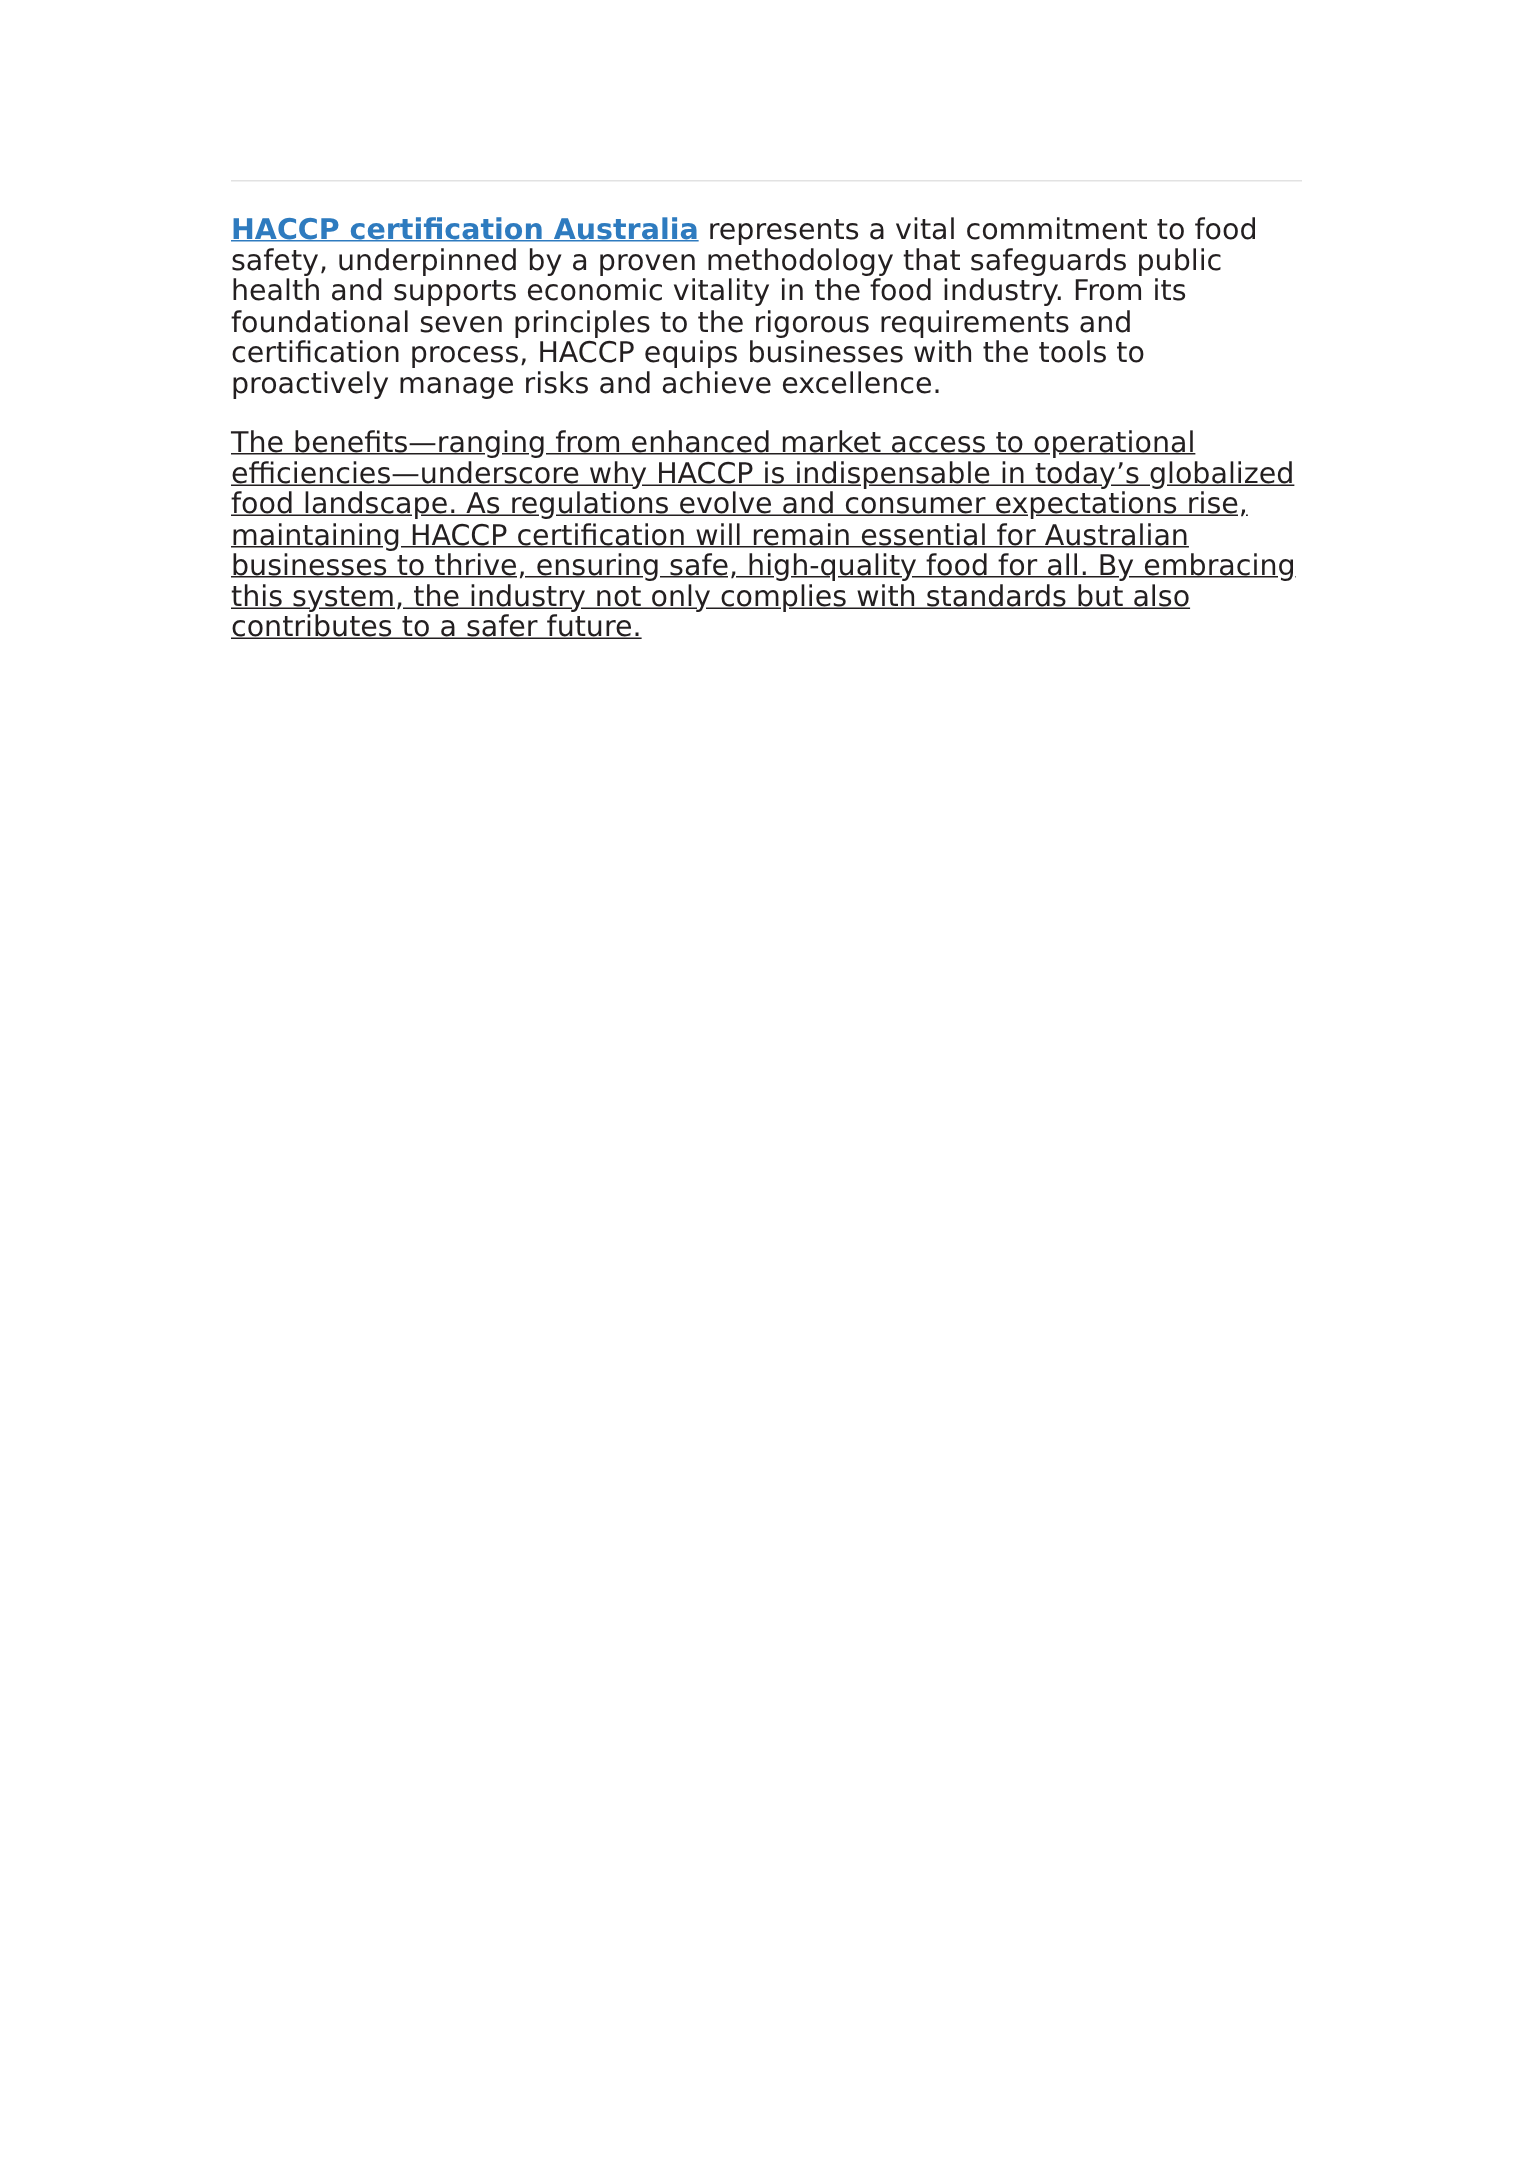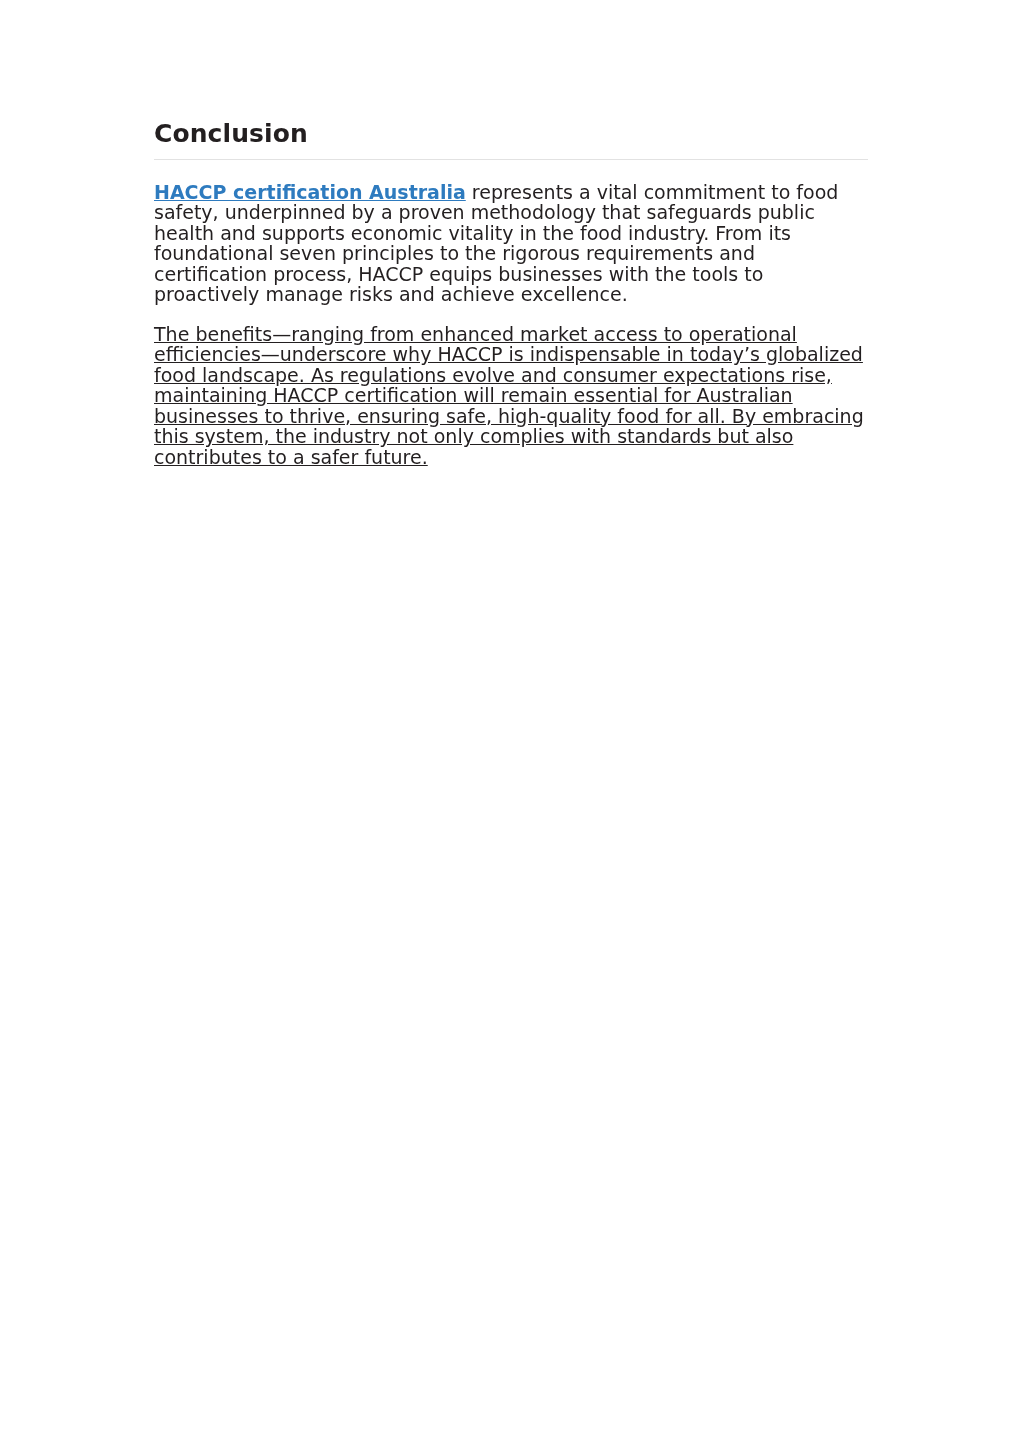--- a/index.html
+++ b/index.html
@@ -57,21 +57,20 @@
     color: #2e7bbf;
     font-weight: bold;
   }
 </style>
 </head>
 <body>
 
 <div class="page">
   <div class="content">
 
-    <h1 class="doc-title">Conclusion</h1>
 
     <hr class="title-rule">
 
     <p class="body-para"><a class="link-strong" href="#">HACCP certification Australia</a><span> represents a vital commitment to food safety, underpinned by a proven methodology that safeguards public health and supports economic vitality in the food industry. From its foundational seven principles to the rigorous requirements and certification process, HACCP equips businesses with the tools to proactively manage risks and achieve excellence.</span></p>
 
     <p class="body-para">The benefits—ranging from enhanced market access to operational efficiencies—underscore why HACCP is indispensable in today’s globalized food landscape. As regulations evolve and consumer expectations rise, maintaining HACCP certification will remain essential for Australian businesses to thrive, ensuring safe, high-quality food for all. By embracing this system, the industry not only complies with standards but also contributes to a safer future.</p>
 
   </div>
 </div>
 

